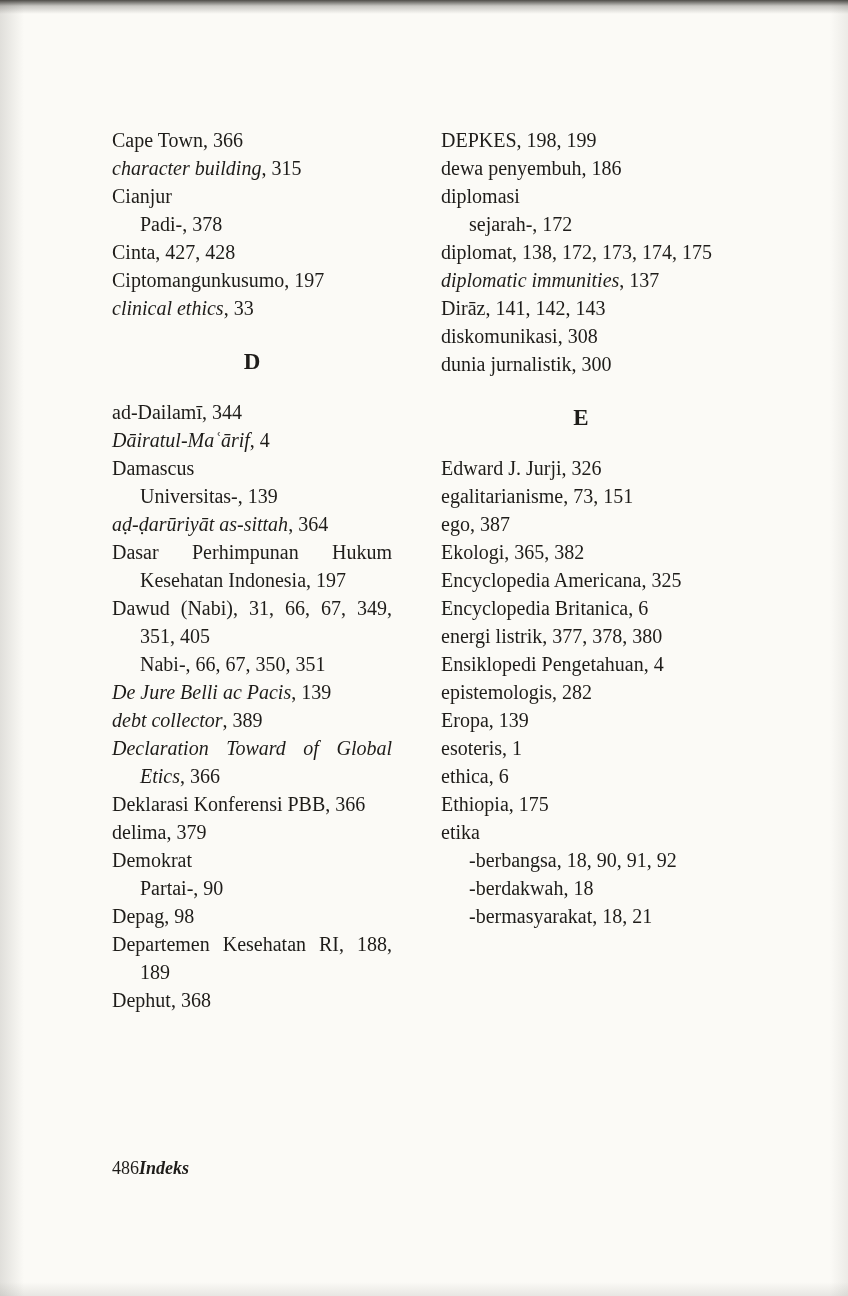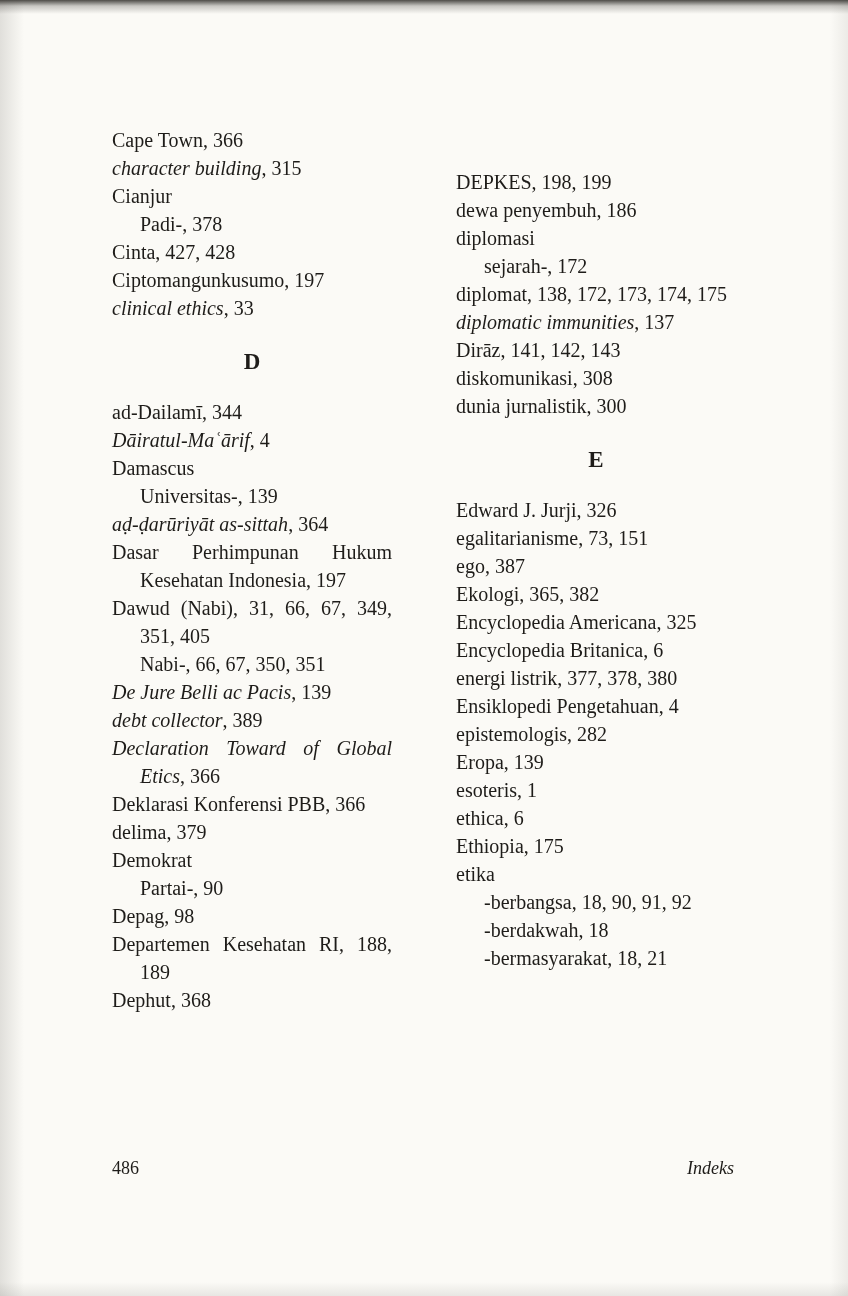--- a/index.html
+++ b/index.html
@@ -17,23 +17,22 @@
       linear-gradient(90deg, rgba(60,58,52,0.14) 0px, rgba(60,58,52,0) 24px),
       linear-gradient(270deg, rgba(60,58,52,0.08) 0px, rgba(60,58,52,0) 18px),
       linear-gradient(0deg, rgba(60,58,52,0.10) 0px, rgba(60,58,52,0) 14px),
       #fbfaf6;
     font-family: "Liberation Serif", "DejaVu Serif", serif;
     color: #1e1c19;
     overflow: hidden;
   }
   .columns {
     display: flex;
-    gap: 64px;
+    gap: 49px;
     padding: 126px 55px 0 112px;
-    align-items: center;
   }
   .col {
     width: 280px;
     font-size: 20px;
     line-height: 28px;
   }
   .entry {
     text-align: justify;
     padding-left: 28px;
     text-indent: -28px;
@@ -50,26 +49,27 @@
     font-size: 23px;
     line-height: 28px;
     padding: 26px 0 22px 0;
   }
   .footer {
     position: absolute;
     left: 112px;
     right: 114px;
     top: 1156px;
     display: flex;
-    justify-content: space-between;
+    justify-content: flex-start;
     font-size: 18px;
     line-height: 24px;
   }
   .footer-title {
     font-style: italic;
+    font-weight: bold;
   }
 </style>
 </head>
 <body>
 
 <div class="page">
   <div class="columns">
     <div class="col">
         <div class="entry"><span>Cape Town, 366</span></div>
         <div class="entry"><span class="it">character building</span><span>, 315</span></div>

